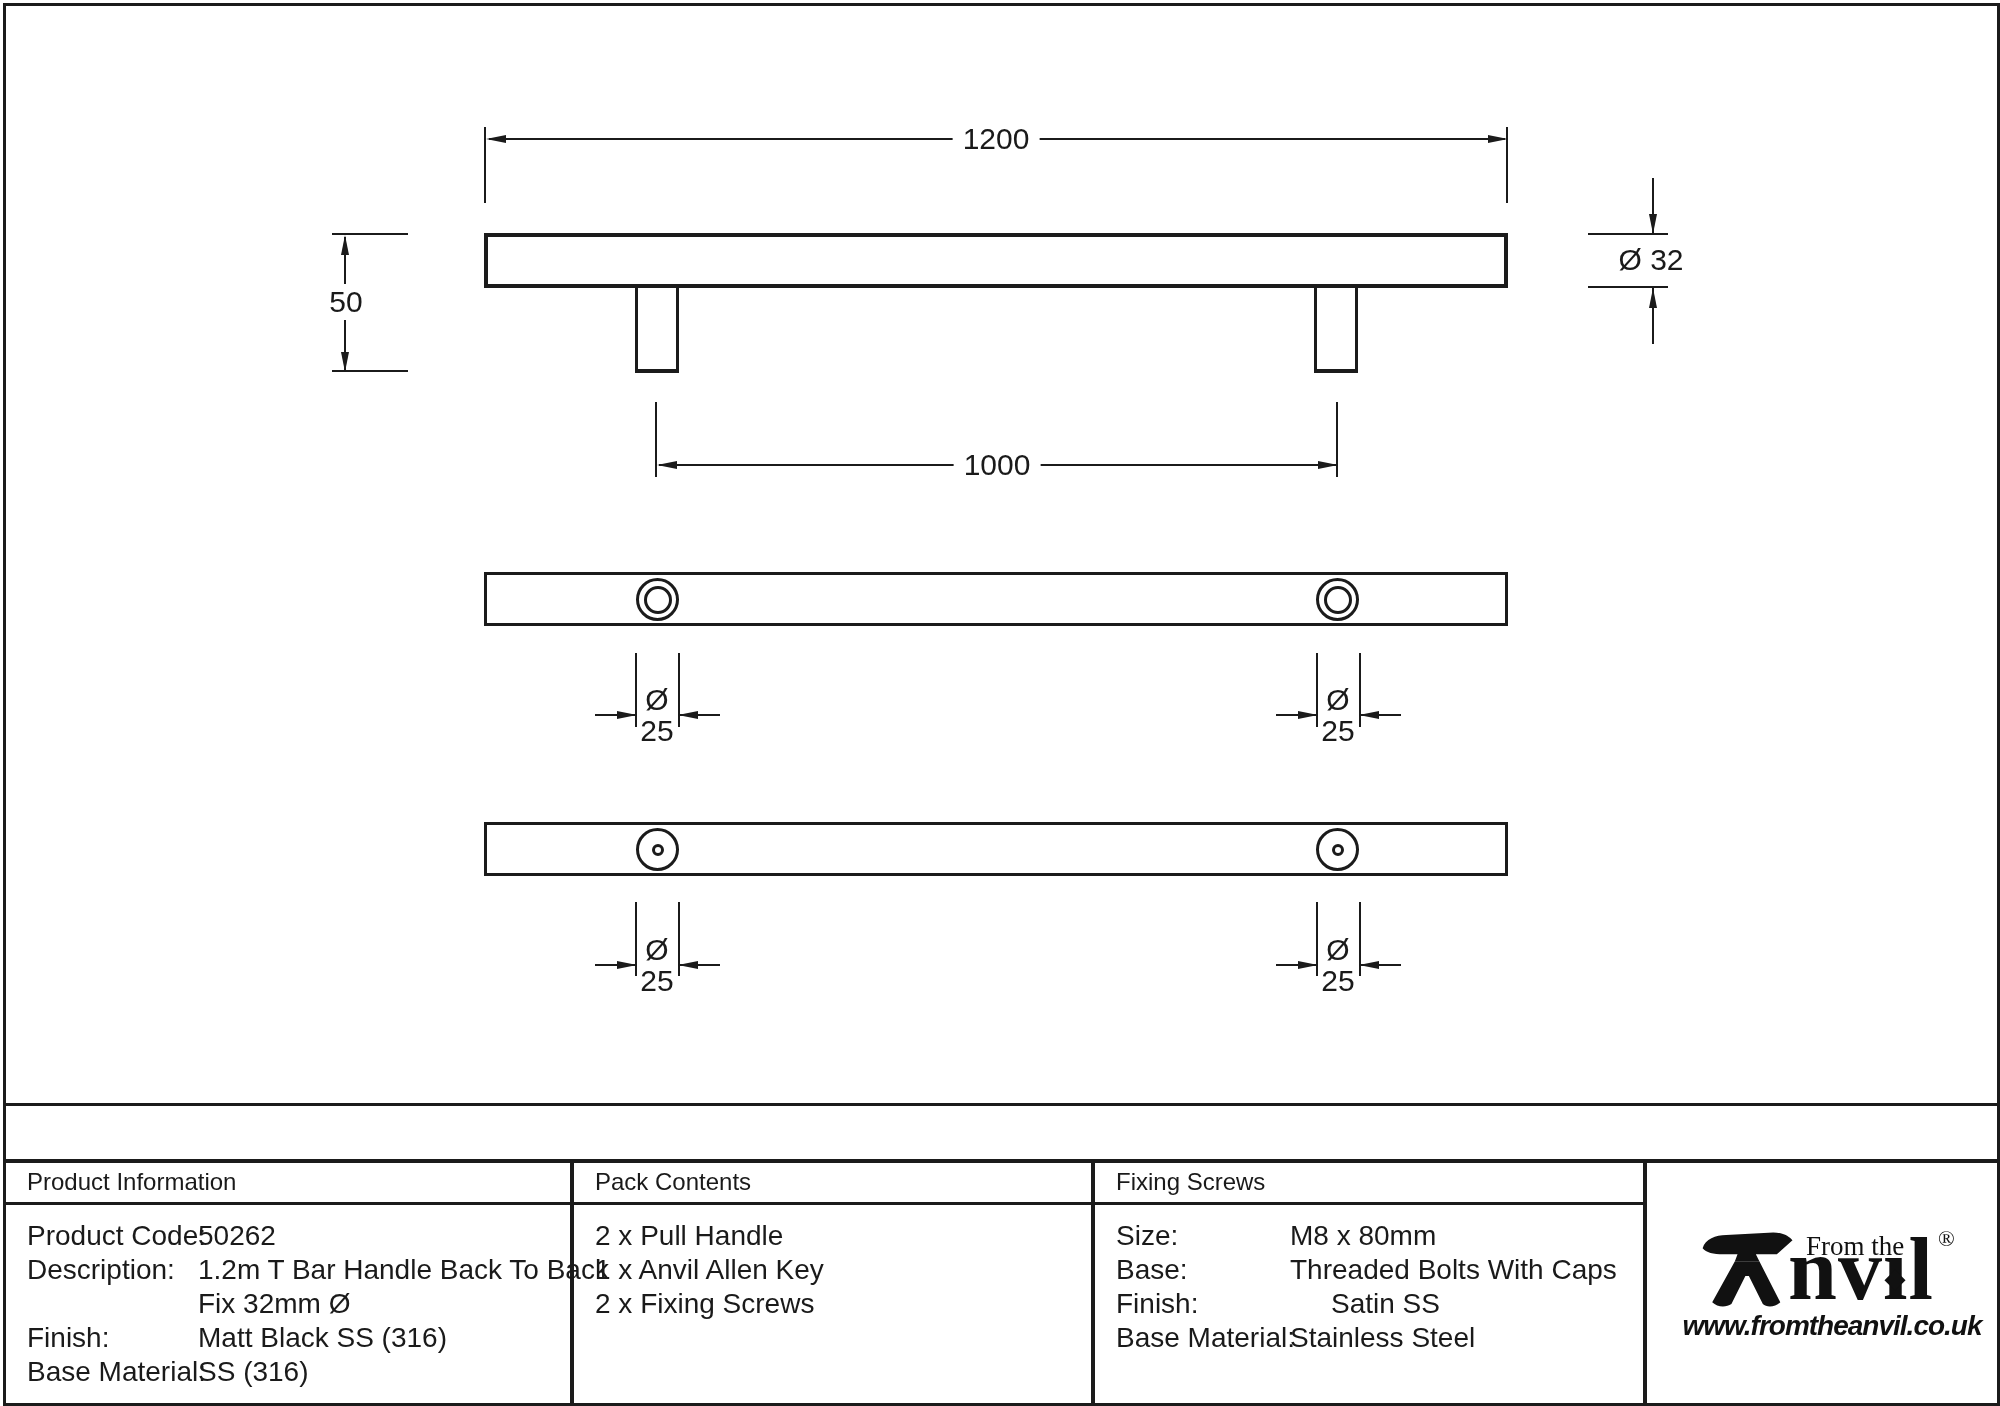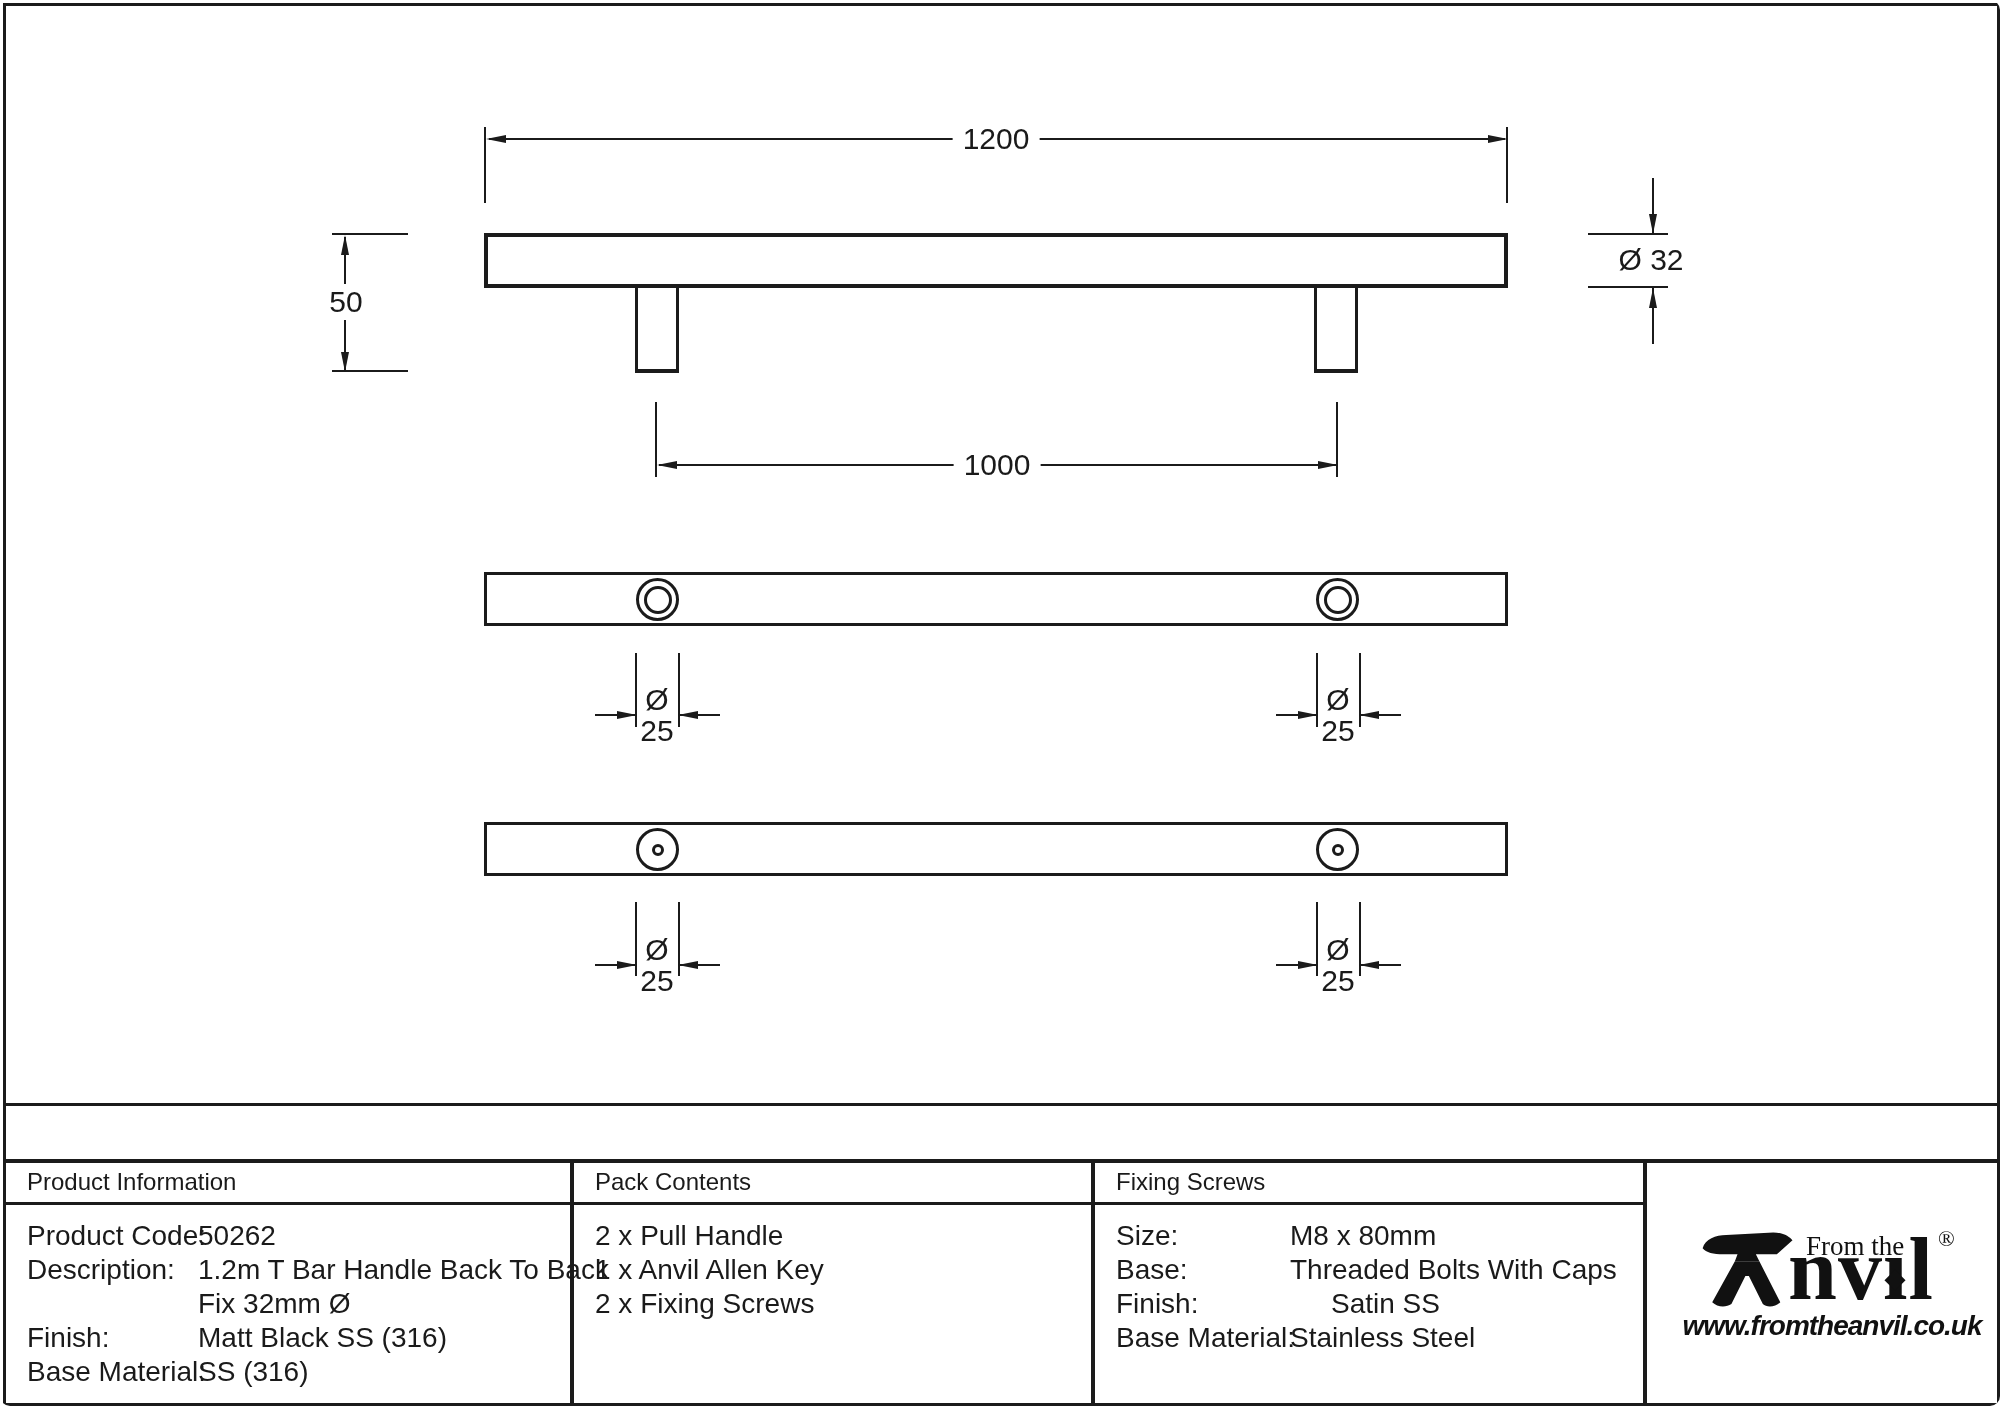--- a/index.html
+++ b/index.html
@@ -1,18 +1,18 @@
 <!DOCTYPE html>
 <html><head>
 <meta charset="utf-8">
 <style>
   :root{ --ln:#1b1b1b; --tx:#1a1a1a; }
   html,body{margin:0;padding:0;background:#fff;}
   #stage{position:relative;width:2000px;height:1406px;background:#fff;
-         font-family:"Liberation Sans",sans-serif;color:var(--tx);overflow:hidden;border-radius:10px;}
+         font-family:"Liberation Sans",sans-serif;color:var(--tx);overflow:hidden;}
   #frame{position:absolute;left:3px;top:3px;width:1991px;height:1397px;border:3px solid var(--ln);}
   .h{position:absolute;height:2px;background:var(--ln);}
   .v{position:absolute;width:2px;background:var(--ln);}
   .thick{height:3px;}
   .rect{position:absolute;border:3px solid var(--ln);background:#fff;box-sizing:border-box;}
   .bar{border-width:4px;}
   .post{position:absolute;border:3px solid var(--ln);border-top:none;border-bottom-width:4px;background:#fff;box-sizing:border-box;}
   .circ{position:absolute;border:3px solid var(--ln);border-radius:50%;background:#fff;box-sizing:border-box;}
   .ar{position:absolute;width:0;height:0;}
   .arL{border-top:4px solid transparent;border-bottom:4px solid transparent;border-right:20px solid var(--ln);}

